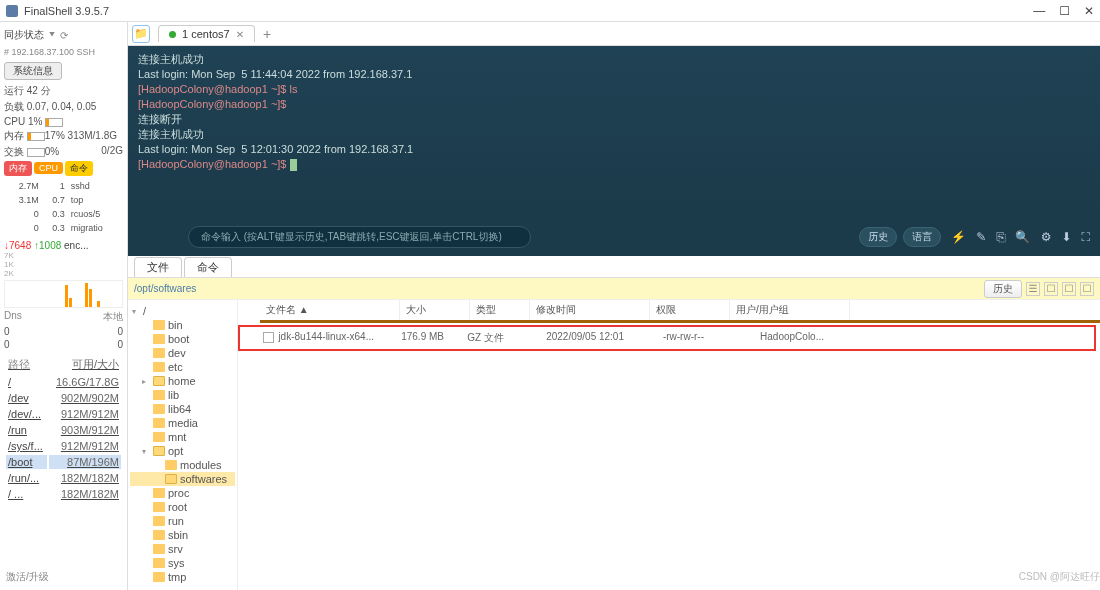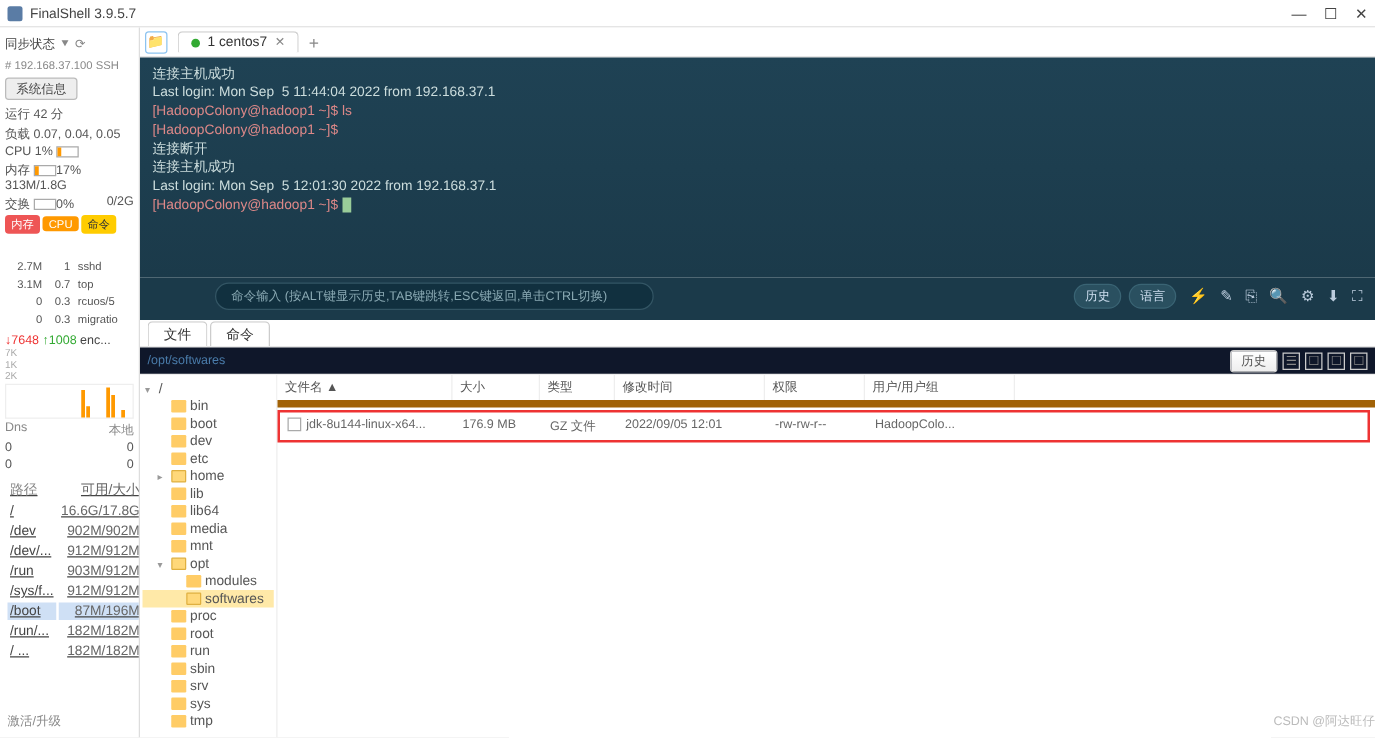--- a/index.html
+++ b/index.html
@@ -5,28 +5,28 @@
 * { margin:0; padding:0; box-sizing:border-box; font-family:"Microsoft YaHei",Arial,sans-serif; }
 body { width:1100px; height:590px; background:#f0f0f0; font-size:11px; color:#333; overflow:hidden; position:relative; }
 .titlebar { height:22px; background:#fff; border-bottom:1px solid #ddd; display:flex; align-items:center; padding:0 6px; }
 .titlebar .ico { width:12px; height:12px; background:#5a7ca5; margin-right:6px; border-radius:2px; }
 .titlebar .title { flex:1; font-size:11px; color:#444; }
 .winbtns { display:flex; gap:14px; font-size:12px; color:#444; }
 .winbtns span { cursor:pointer; }
 
 .main { display:flex; height:568px; }
 
-.leftcol { width:112px; background:#fff; border-right:1px solid #ddd; font-size:10px; color:#444; padding:4px 4px; overflow:hidden; }
+.leftcol { width:128px; background:#fff; border-right:1px solid #ddd; font-size:10px; color:#444; padding:4px 4px; overflow:hidden; }
 .leftcol .syncrow { display:flex; align-items:center; gap:4px; padding:2px 0; }
 .leftcol .ip { color:#888; font-size:9px; margin:3px 0; }
 .leftcol .sysbtn { background:#eee; border:1px solid #bbb; border-radius:3px; padding:1px 8px; font-size:10px; display:inline-block; margin:2px 0; cursor:pointer; }
 .leftcol .line { margin:2px 0; color:#555; }
 .leftcol .pill { display:inline-block; padding:1px 5px; border-radius:3px; font-size:9px; color:#fff; margin-right:2px; }
 .pill.red{background:#e55;} .pill.org{background:#f90;} .pill.yel{background:#fc0;color:#333;}
-.leftcol table.proc { width:100%; font-size:9px; margin-top:18px; }
+.leftcol table.proc { width:100%; font-size:9px; margin-top:2px; }
 .leftcol table.proc td { padding:1px 2px; text-align:right; color:#555; }
 .leftcol table.proc td:last-child{text-align:left;}
 .leftcol .stats { margin-top:4px; }
 .leftcol .stats span.r{color:#e33;} .leftcol .stats span.g{color:#3a3;}
 .leftcol .chart { height:28px; background:#fff; border:1px solid #eee; margin:2px 0; position:relative; }
 .leftcol .chart .bar { position:absolute; bottom:0; width:3px; background:#f90; }
 .leftcol .disks { margin-top:4px; }
 .leftcol .disks table { width:100%; font-size:11px;text-decoration:underline; }
 .leftcol .disks td { padding:1px 2px; }
 .leftcol .disks td:last-child { text-align:right; color:#666; }
@@ -52,40 +52,40 @@
 .cmdbar { background:#1b3a4a; padding:4px 10px 8px; display:flex; align-items:center; gap:6px; }
 .cmdbar .input { flex:1; max-width:540px; background:#11303f; border:1px solid #335564; border-radius:12px; padding:3px 12px; color:#8aa9b3; font-size:10px; margin-left:50px; }
 .cmdbar .btn { background:#2a5060; border:1px solid #3a6474; color:#cde; padding:2px 8px; border-radius:10px; font-size:10px; cursor:pointer; }
 .cmdbar .iconbar { display:flex; gap:10px; color:#bcd; font-size:12px; margin-left:4px; }
 .cmdbar .iconbar .green{color:#6e4;}
 
 .lowtabs { height:22px; background:#fff; border-bottom:1px solid #ddd; display:flex; align-items:flex-end; padding-left:6px; }
 .lowtabs .t { border:1px solid #ccc; border-bottom:none; border-radius:4px 4px 0 0; padding:2px 12px; background:#fff; margin-right:2px; font-size:11px; cursor:pointer; }
 .lowtabs .t.active { background:#fff; font-weight:500; }
 
-.pathbar { height:22px; background:#0f172a; border-bottom:1px solid #eee; display:flex; align-items:center; padding:0 6px; font-size:10px; color:#888; }
+.pathbar { height:22px; background:#fef9c3; border-bottom:1px solid #eee; display:flex; align-items:center; padding:0 6px; font-size:10px; color:#888; }
 .pathbar .path { flex:1; color:#4a7caa; }
 .pathbar .rbtn { border:1px solid #ccc; border-radius:3px; background:linear-gradient(#fff,#eee); padding:1px 8px; margin-left:4px; cursor:pointer; color:#555; }
 .pathbar .sq { width:14px; height:14px; border:1px solid #ccc; margin-left:4px; cursor:pointer; display:flex; align-items:center; justify-content:center; color:#888; }
 
 .browser { flex:1; display:flex; background:#fff; }
 .tree { width:110px; border-right:1px solid #eee; padding:4px 2px; font-size:11px; color:#555; overflow:hidden; }
 .tree .n { padding:1px 2px; display:flex; align-items:center; gap:3px; cursor:pointer; white-space:nowrap; }
 .tree .n .ic{ width:12px; height:10px; background:#fc6; border-radius:1px; display:inline-block; }
 .tree .n .ic.open{ background:#ffd87a; border:1px solid #e0b040; }
 .tree .n.d1{padding-left:12px;} .tree .n.d2{padding-left:24px;}
 .tree .n.sel { background:#ffe9a8; }
 .tree .tri { color:#999; font-size:8px; width:8px; display:inline-block; }
 
 .filepane { flex:1; display:flex; flex-direction:column; }
-.filehdr { display:flex; border-bottom:6px solid #a16207; background:#fff; font-size:10px; color:#555; }
+.filehdr { display:flex; border-bottom:3px solid #a16207; background:#fff; font-size:10px; color:#555;margin-left:22px; }
 .filehdr .c { padding:3px 6px; border-right:1px solid #eee; }
 .c.name{flex:0 0 140px;} .c.size{flex:0 0 70px;} .c.type{flex:0 0 60px;} .c.mtime{flex:0 0 120px;} .c.perm{flex:0 0 80px;} .c.owner{flex:0 0 120px;}
 .filerow { display:flex; font-size:10px; color:#666; padding:2px 0; }
-.filerow .c { padding:2px 6px; white-space:nowrap; overflow:hidden; text-overflow:ellipsis; }
+.filerow .c { padding:2px 6px; white-space:nowrap; overflow:hidden; text-overflow:ellipsis;text-align:right; }
 .filerow .cb { width:11px;height:11px;border:1px solid #aaa;display:inline-block;vertical-align:middle;margin-right:4px;}
 .redbox { border:2px solid #e33; margin:2px 4px 0 0; }
 
 .watermark { position:absolute; right:0; bottom:6px; font-size:10px; color:#bbb; }
 </style>
 </head>
 <body>
 
 <div class="titlebar">
   <div class="ico"></div>

